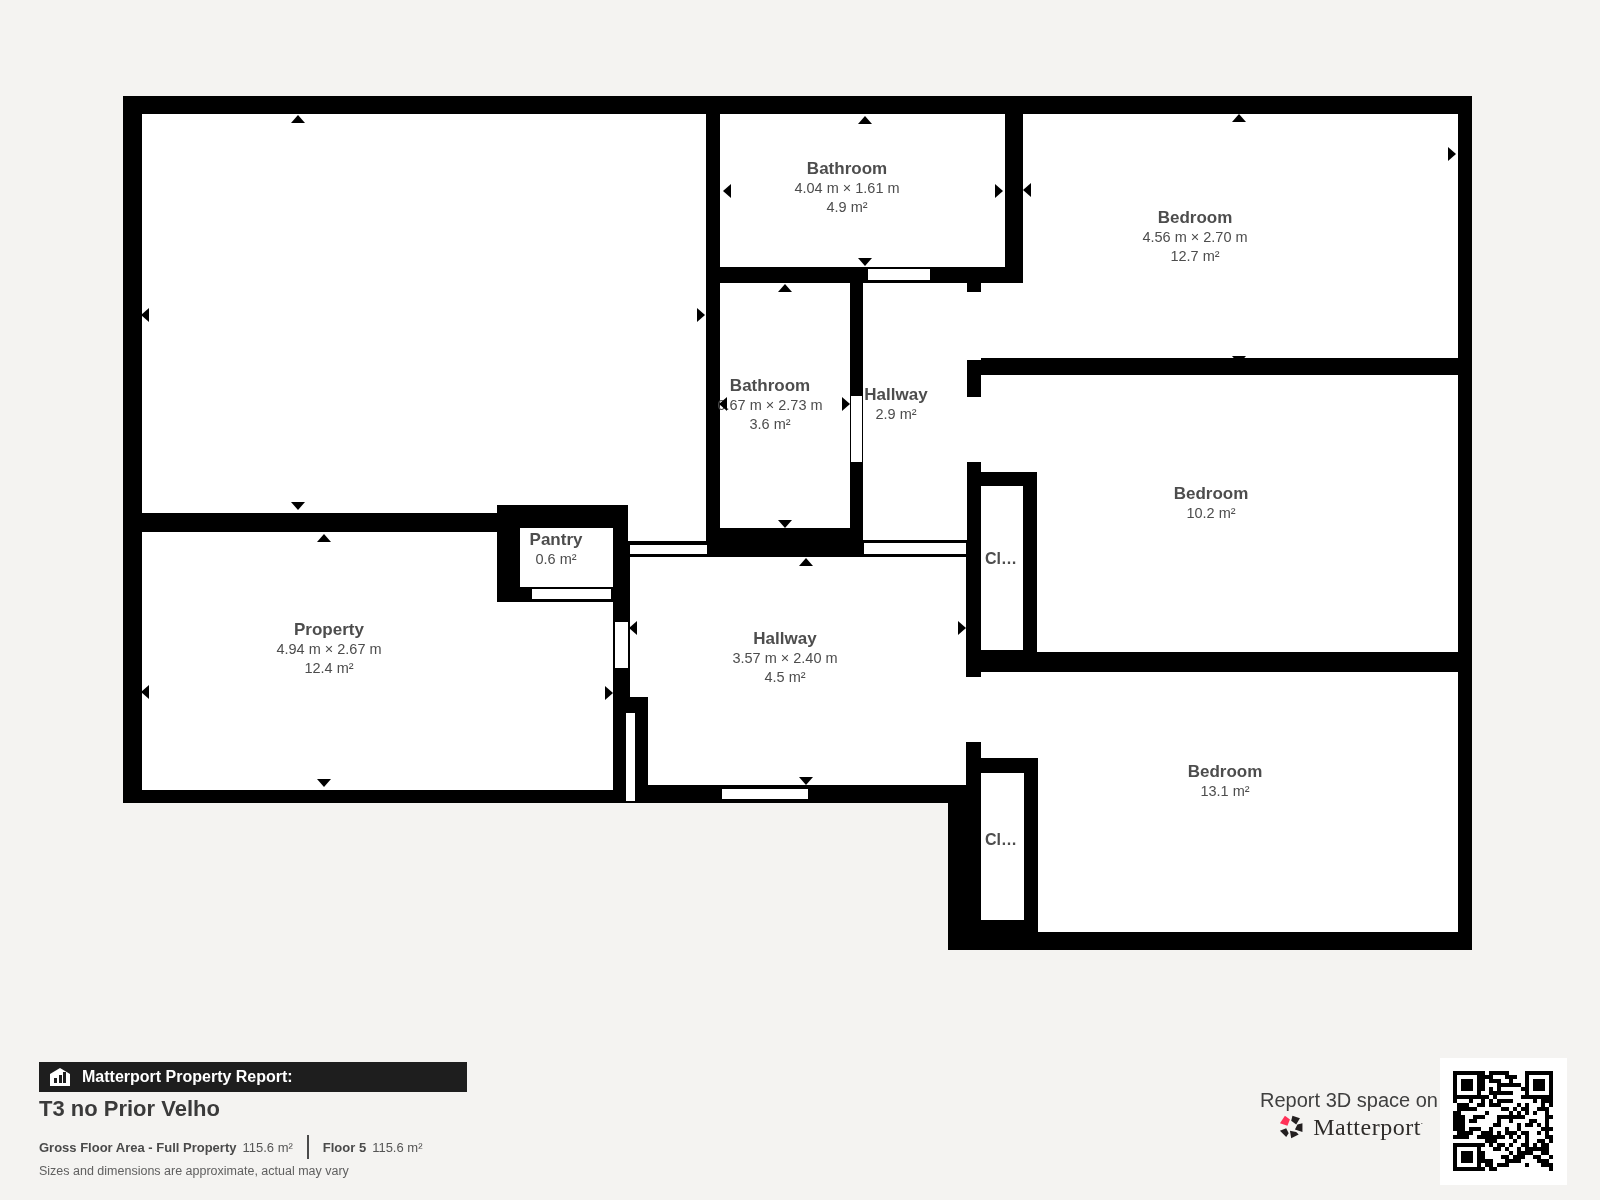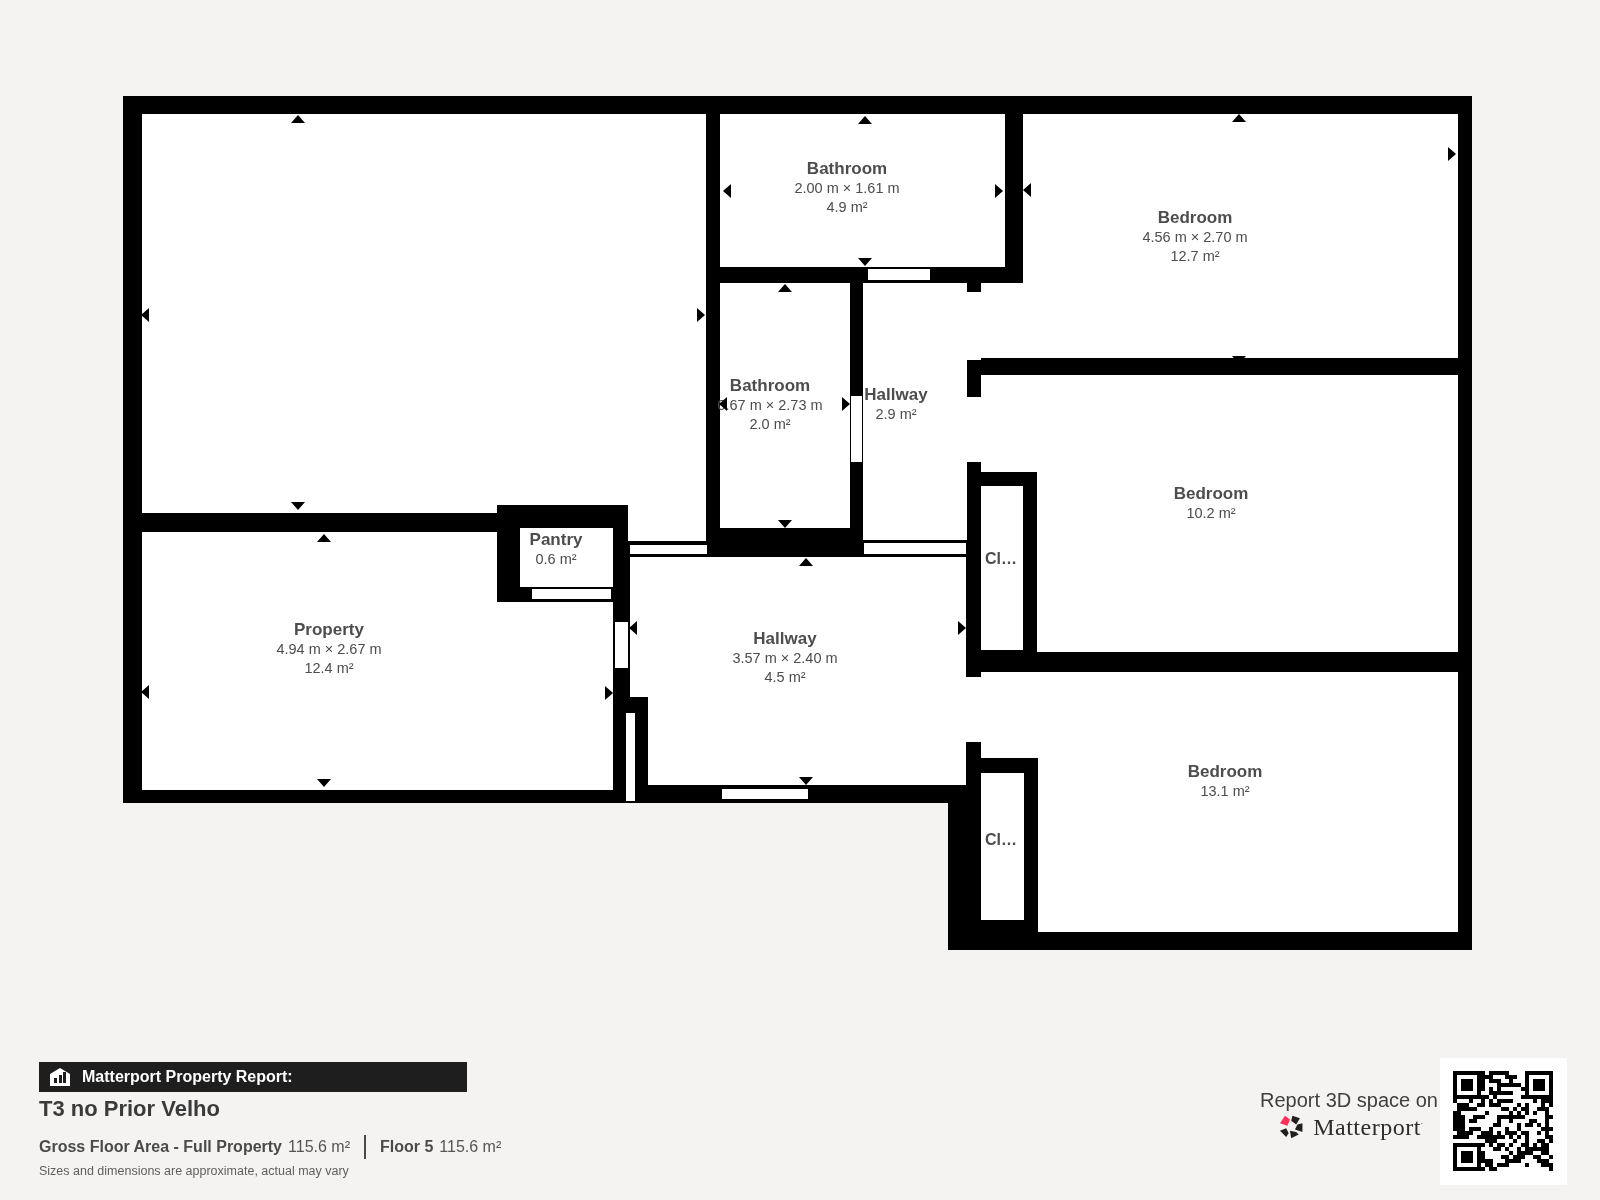--- a/index.html
+++ b/index.html
@@ -31,21 +31,21 @@
     background:#1e1e1e;display:flex;align-items:center;z-index:50;
   }
   #report-bar .txt{color:#fff;font-weight:bold;font-size:16px;margin-left:12px;}
   .house{position:relative;width:20px;height:18px;margin-left:11px;background:#fff;
     clip-path:polygon(50% 0,100% 34%,100% 100%,0 100%,0 34%);}
   .house i{position:absolute;bottom:3px;width:3px;background:#1e1e1e;}
   .house i:nth-child(1){left:4px;height:5px;}
   .house i:nth-child(2){left:8.5px;height:8px;}
   .house i:nth-child(3){left:13px;height:11px;}
   #prop-title{position:absolute;left:39px;top:1096px;font-size:22px;font-weight:bold;color:#3a3a3a;z-index:50;}
-  #stats{position:absolute;left:39px;top:1135px;display:flex;align-items:center;font-size:16px;color:#4a4a4a;z-index:50;}
+  #stats{position:absolute;left:39px;top:1135px;display:flex;align-items:center;font-size:13px;color:#4a4a4a;z-index:50;}
   #stats .b{font-weight:bold;}
   #stats .v{margin-left:6px;color:#555;}
   #stats .div{width:2px;height:24px;background:#4a4a4a;margin:0 14px;}
   #disclaimer{position:absolute;left:39px;top:1164px;font-size:12.5px;color:#606060;z-index:50;}
 
   #visit{position:absolute;left:1349px;top:1089px;transform:translateX(-50%);
     font-size:20px;color:#3f3f3f;white-space:nowrap;z-index:50;}
   #brand-row{position:absolute;left:1350px;top:1112px;transform:translateX(-50%);
     display:flex;align-items:center;z-index:50;}
   #brand-row svg{width:30px;height:30px;margin-right:7px;}
@@ -93,32 +93,32 @@
   <div class="slot" style="left:966px;top:292px;width:15px;height:68px;"></div>
   <div class="slot" style="left:966px;top:397px;width:15px;height:65px;"></div>
   <div class="slot" style="left:966px;top:677px;width:15px;height:65px;"></div>
   <div class="slot" style="left:615px;top:622px;width:13px;height:46px;"></div>
   <div class="slot" style="left:532px;top:589px;width:79px;height:10px;"></div>
   <div class="slot" style="left:722px;top:789px;width:86px;height:10px;"></div>
   <div class="slot" style="left:626px;top:713px;width:9px;height:88px;"></div>
 
   <div class="rlabel" style="left:847px;top:187px;">
     <div class="t">Bathroom</div>
-    <div class="d">2.00 m × 1.61 m</div>
+    <div class="d">4.04 m × 1.61 m</div>
     <div class="d">4.9 m²</div>
   </div>
   <div class="rlabel" style="left:1195px;top:236px;">
     <div class="t">Bedroom</div>
     <div class="d">4.56 m × 2.70 m</div>
     <div class="d">12.7 m²</div>
   </div>
   <div class="rlabel" style="left:770px;top:404px;">
     <div class="t">Bathroom</div>
     <div class="d">0.67 m × 2.73 m</div>
-    <div class="d">2.0 m²</div>
+    <div class="d">3.6 m²</div>
   </div>
   <div class="rlabel" style="left:896px;top:404px;">
     <div class="t">Hallway</div>
     <div class="d">2.9 m²</div>
   </div>
   <div class="rlabel" style="left:1211px;top:503px;">
     <div class="t">Bedroom</div>
     <div class="d">10.2 m²</div>
   </div>
   <div class="rlabel" style="left:329px;top:648px;">

